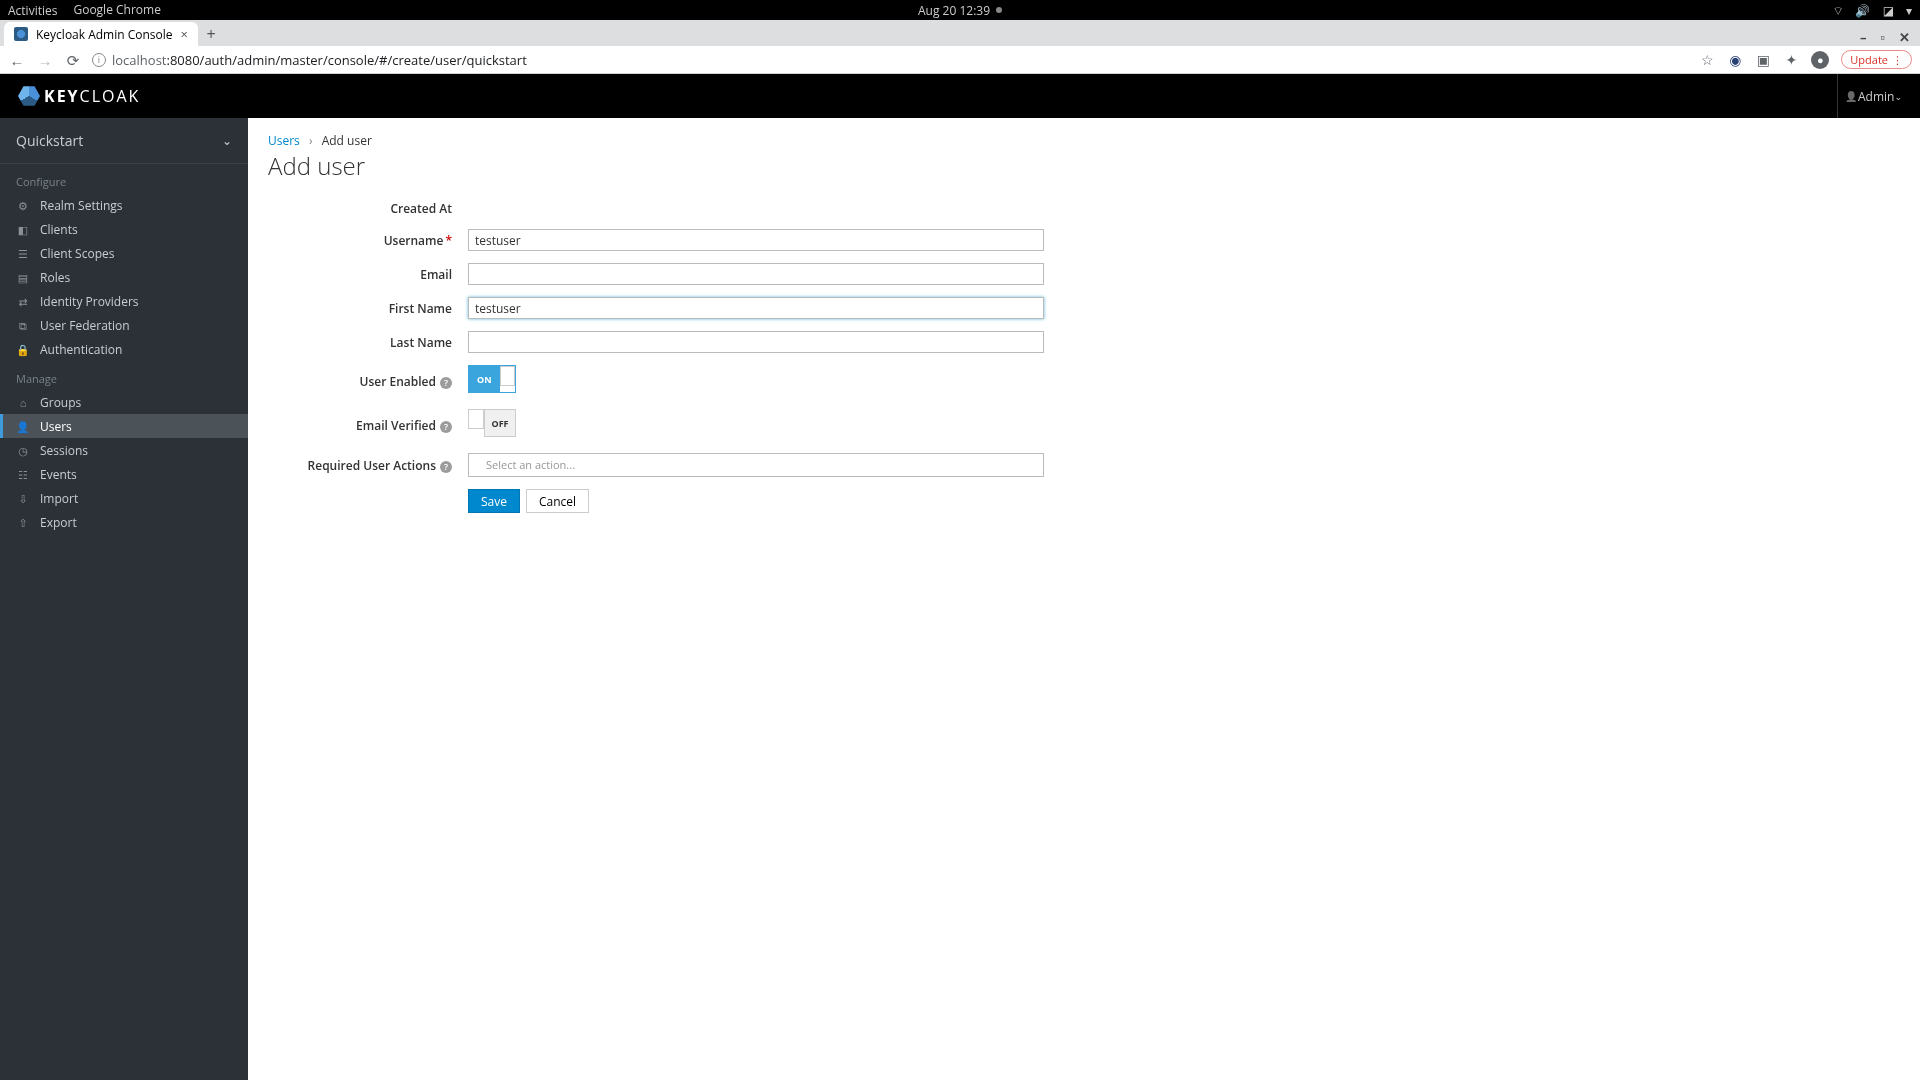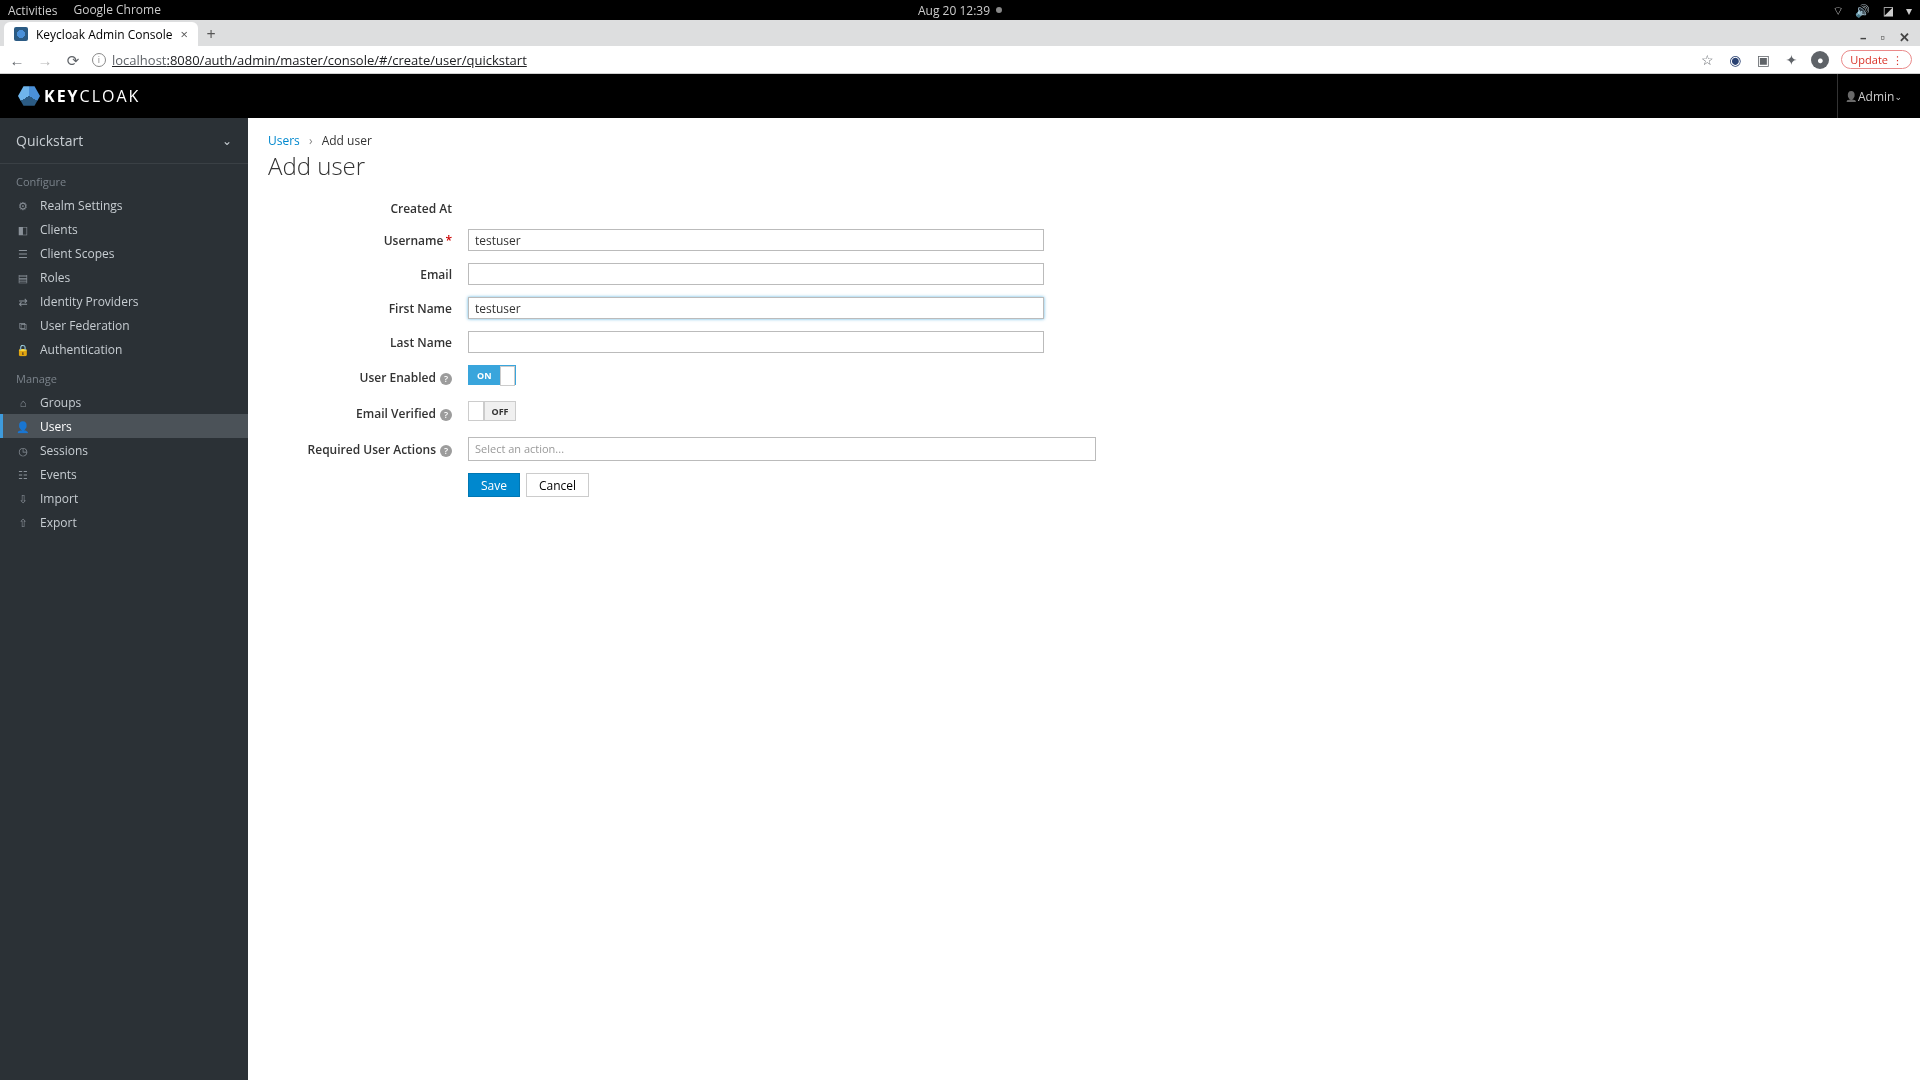--- a/index.html
+++ b/index.html
@@ -21,21 +21,21 @@
 .tab .close { font-size: 13px; color:#555; cursor:pointer; margin-left:auto;}
 .newtab { width:26px; height:24px; display:flex;align-items:center;justify-content:center; color:#555; cursor:pointer; font-size:16px;}
 .window-controls{ margin-left:auto; display:flex; gap:14px; padding-right:10px; align-items:center; color:#444;}
 .window-controls span{font-size:13px; cursor:pointer; font-weight:bold;}
 
 .chrome-toolbar { height: 28px; background: #fff; border-bottom: 1px solid #d0d0d0; display: flex; align-items: center; padding: 0 8px; gap: 10px; }
 .chrome-toolbar .navbtn { width:18px; text-align:center; color:#5f6368; cursor:pointer; font-size:15px;}
 .chrome-toolbar .navbtn.disabled{color:#b8b8b8;}
 .omnibox { flex:1; display:flex; align-items:center; gap:6px; height:22px; }
 .omnibox .info{ width:14px;height:14px;border:1px solid #888;border-radius:50%;display:flex;align-items:center;justify-content:center;font-size:9px;color:#888;}
-.omnibox .url { font-size:13px; color:#202124;text-decoration:underline;}
+.omnibox .url { font-size:13px; color:#202124;}
 .omnibox .url .host{color:#5f6368;}
 .toolbar-right{display:flex;gap:12px;align-items:center;}
 .toolbar-right .icon{width:16px;height:16px;color:#5f6368;cursor:pointer;display:flex;align-items:center;justify-content:center;font-size:14px;}
 .avatar-circ{width:18px;height:18px;border-radius:50%;background:#5f6368;color:#fff;display:flex;align-items:center;justify-content:center;font-size:11px;}
 .update-pill{border:1px solid #ea8a8a;color:#d93025;border-radius:12px;padding:1px 8px;font-size:11px;display:flex;align-items:center;gap:4px;cursor:pointer;}
 .update-pill::after{content:"⋮";color:#d93025;}
 
 
 .kc-header{height:44px;background:#000;display:flex;align-items:center;padding:0 18px;}
 .kc-logo{display:flex;align-items:flex-start;gap:4px;}
@@ -65,33 +65,33 @@
 
 .form-row{display:flex;align-items:center;margin-bottom:12px;}
 .form-label{width:200px;text-align:right;padding-right:16px;font-size:12px;color:#333;font-weight:600;}
 .form-label .req{color:#cc0000;margin-left:2px;}
 .form-label .help{display:inline-block;width:12px;height:12px;border-radius:50%;background:#9c9c9c;color:#fff;font-size:9px;text-align:center;line-height:12px;margin-left:4px;cursor:help;}
 .form-control{width:576px;}
 input[type=text].inp{width:100%;height:22px;border:1px solid #bbb;padding:0 6px;font-size:12px;color:#333;background:#fff;}
 input[type=text].inp.readonly{background:#f1f1f1;}
 .inp.focused{border:1px solid #39a5dc;box-shadow:0 0 3px rgba(57,165,220,0.8);}
 
-.toggle{width:48px;height:20px;position:relative;cursor:pointer;display:inline-block;}
+.toggle{width:48px;height:28px;position:relative;cursor:pointer;display:inline-block;}
 .toggle .track{position:absolute;inset:0;display:flex;}
 .toggle .lab{font-size:9px;font-weight:700;display:flex;align-items:center;justify-content:center;}
 .toggle.on .lab-on{background:#39a5dc;color:#fff;width:32px;}
 .toggle.on .knob{background:#fff;border:1px solid #ccc;width:16px;}
 .toggle.off .knob{background:#fff;border:1px solid #ccc;width:16px;order:-1;}
 .toggle.off .lab-off{background:#f0f0f0;color:#333;border:1px solid #ccc;width:32px;}
 .toggle .knob{height:20px;}
 .toggle .track{display:flex;}
 .toggle.on .track{border:1px solid #39a5dc;}
 .toggle.off .track{}
 
-.multi{width:628px;min-height:24px;border:1px solid #bbb;padding:3px 6px;font-size:11px;color:#999;cursor:text;}
+.multi{width:576px;min-height:24px;border:1px solid #bbb;padding:3px 17px;font-size:11px;color:#999;cursor:text;}
 
 .btn{height:24px;padding:0 12px;font-size:12px;cursor:pointer;border:1px solid #ccc;background:#fff;}
 .btn.primary{background:#0088ce;border-color:#0077b3;color:#fff;}
 .btn-row{display:flex;gap:6px;}
 </style>
 </head>
 <body>
 
 <div class="gnome-bar">
   <div class="left">

